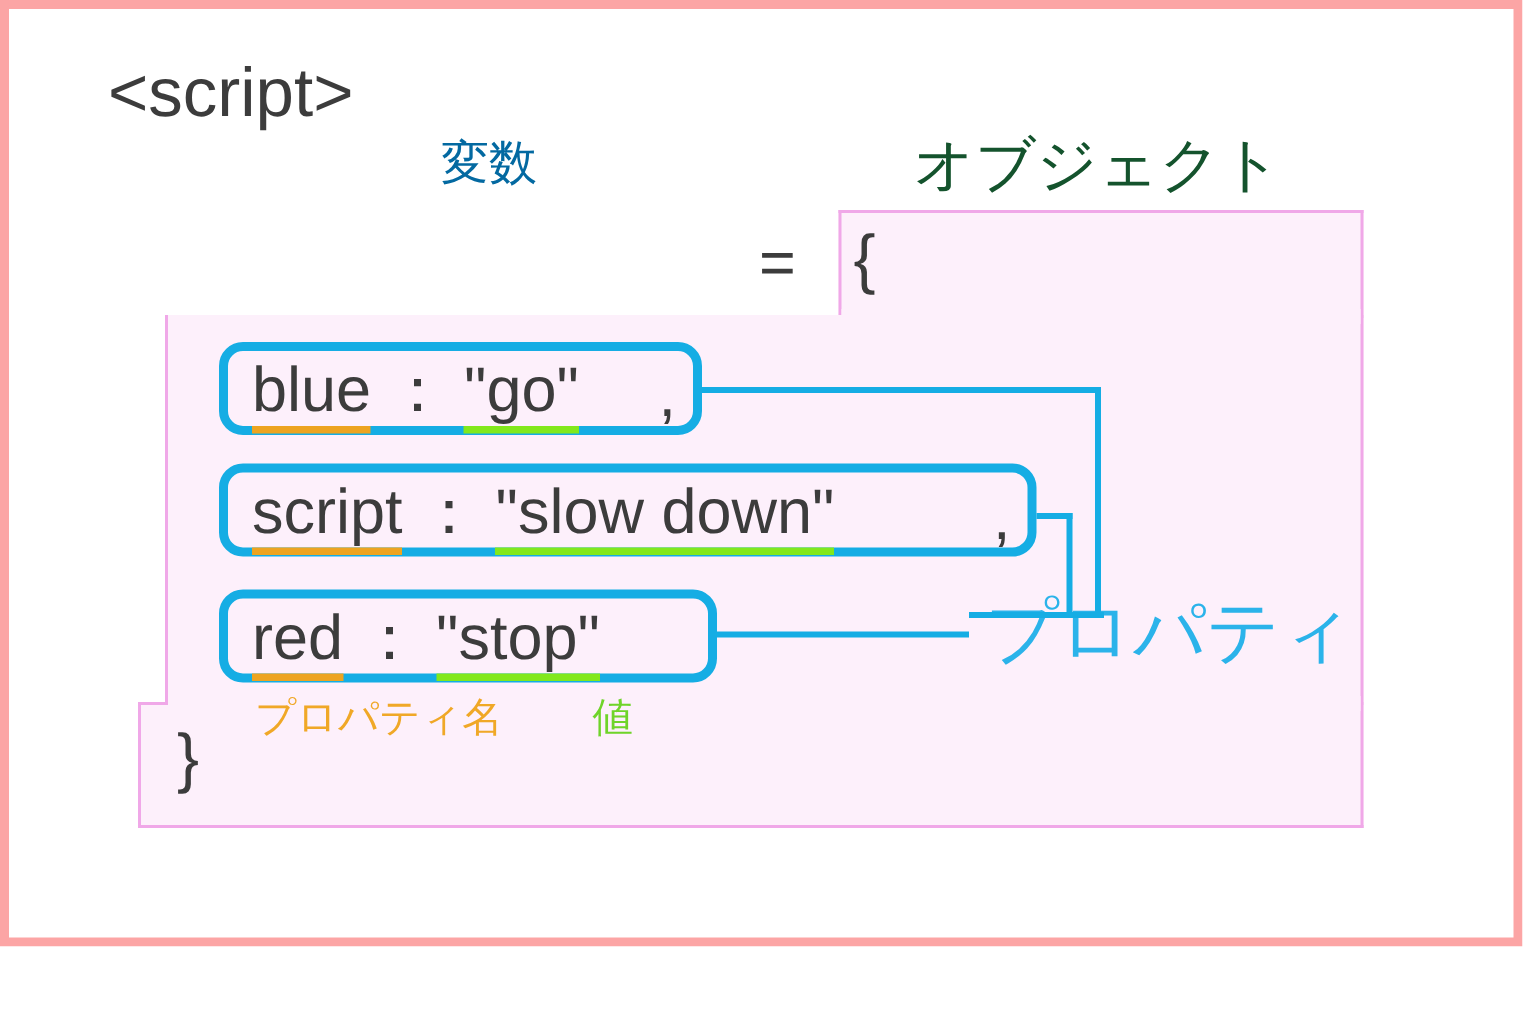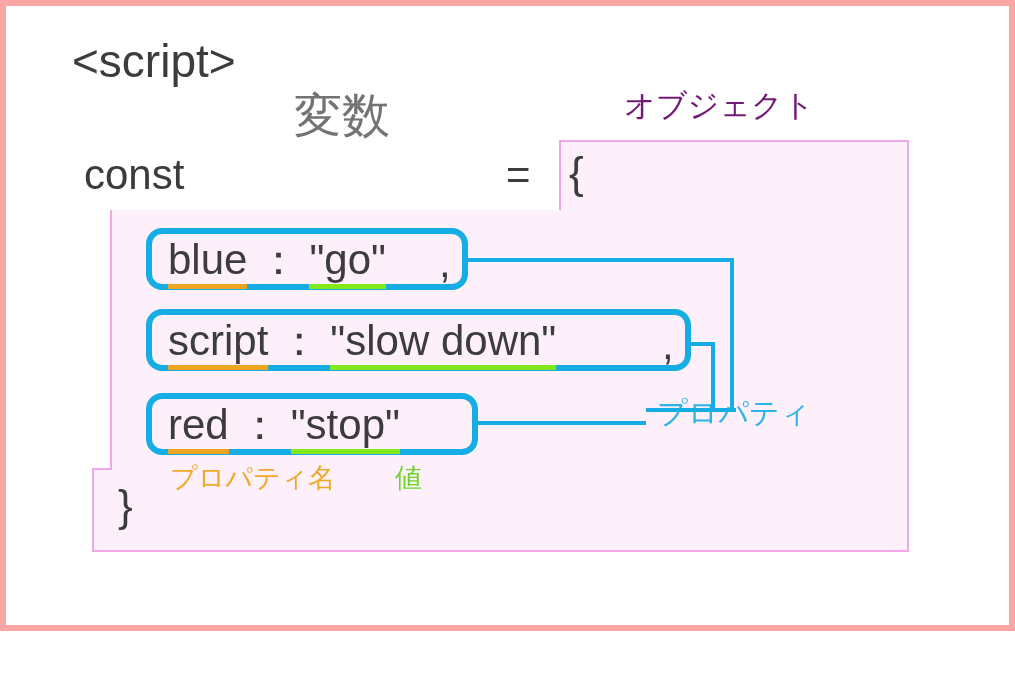--- a/index.html
+++ b/index.html
@@ -118,31 +118,31 @@
   }
 
   
   .label {
     position: absolute;
     white-space: nowrap;
     line-height: 1;
   }
   .label-variable {
     left: 288px; top: 86px;
-    font-size: 48px;
-    color: #737373;
+    font-size: 32px;
+    color: #0369a1;
   }
   .label-object {
-    left: 618px; top: 84px;
-    font-size: 31px;
-    color: #701a75;
+    left: 603px; top: 84px;
+    font-size: 40px;
+    color: #14532d;
   }
   .label-property {
     left: 651px; top: 392px;
-    font-size: 30px;
+    font-size: 48px;
     color: #2bb3ea;
   }
   .label-propname {
     left: 164px; top: 459px;
     font-size: 27px;
     color: #f0a827;
   }
   .label-value {
     left: 389px; top: 459px;
     font-size: 27px;
@@ -218,21 +218,20 @@
 <div id="stage">
 
   <div class="object-region obj-top"></div>
   <div class="object-region obj-body"></div>
   <div class="obj-seam-a"></div>
   <div class="object-region obj-bottom"></div>
   <div class="obj-seam-b"></div>
   <div class="obj-step-top"></div>
 
   <div class="code-text script-open">&lt;script&gt;</div>
-  <div class="code-text kw-const">const</div>
   <div class="code-text eq-sign">=</div>
   <div class="code-text brace-open">{</div>
   <div class="code-text brace-close">}</div>
 
 
   <div class="label label-variable">変数</div>
   <div class="label label-object">オブジェクト</div>
   <div class="label label-property">プロパティ</div>
   <div class="label label-propname">プロパティ名</div>
   <div class="label label-value">値</div>

